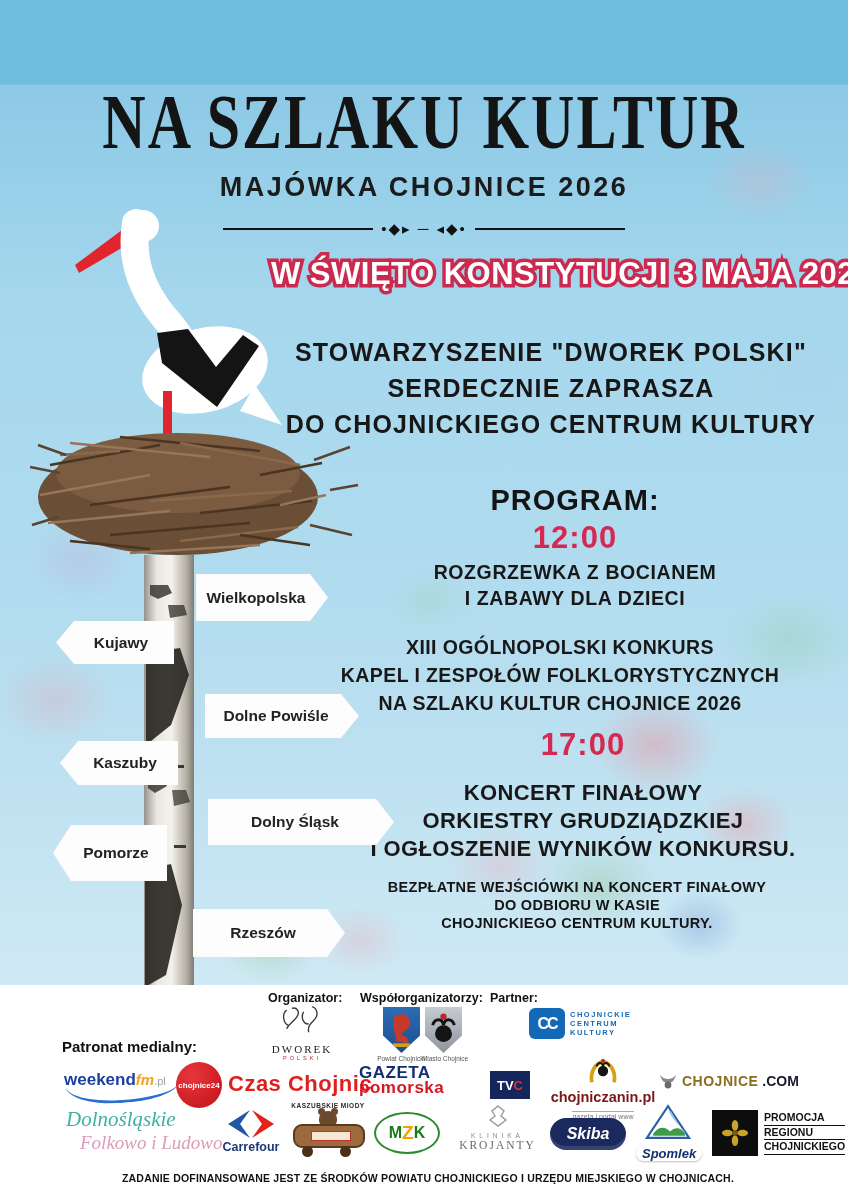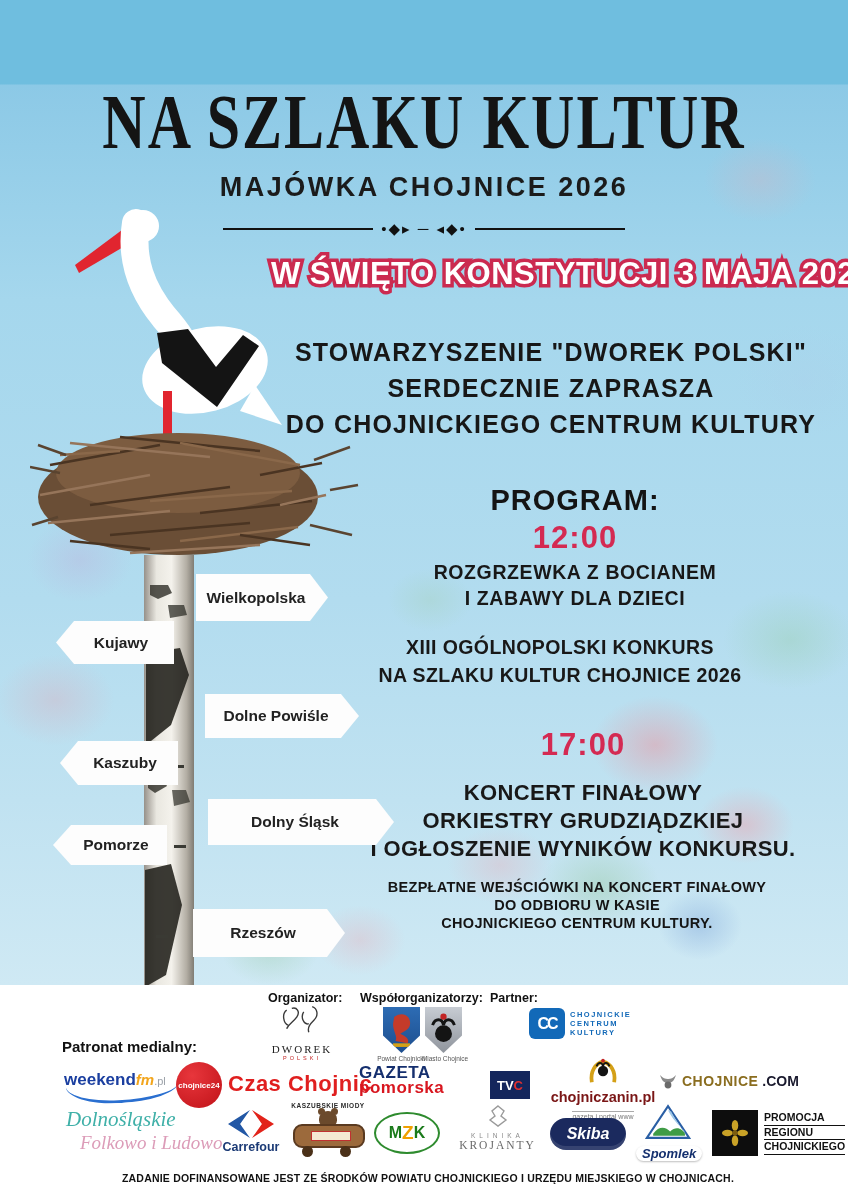--- a/index.html
+++ b/index.html
@@ -149,20 +149,21 @@
   </div>
 
   <div class="abs program-heading">PROGRAM:</div>
   <div class="abs time t1" style="color:#d42a52">12:00</div>
   <div class="abs blk b1">
     <div>ROZGRZEWKA Z BOCIANEM</div>
     <div>I ZABAWY DLA DZIECI</div>
   </div>
   <div class="abs blk b2">
     <div>XIII OGÓLNOPOLSKI KONKURS</div>
+    <div>KAPEL I ZESPOŁÓW FOLKLORYSTYCZNYCH</div>
     <div>NA SZLAKU KULTUR CHOJNICE 2026</div>
   </div>
   <div class="abs time t2" style="color:#d42a52">17:00</div>
   <div class="abs blk b3">
     <div>KONCERT FINAŁOWY</div>
     <div>ORKIESTRY GRUDZIĄDZKIEJ</div>
     <div>I OGŁOSZENIE WYNIKÓW KONKURSU.</div>
   </div>
   <div class="abs note">
     <div>BEZPŁATNE WEJŚCIÓWKI NA KONCERT FINAŁOWY</div>
@@ -245,21 +246,21 @@
     </div>
   <div class="sign right" style="left:185px;top:694px;width:142px;height:44px">
       <span>Dolne Powiśle</span>
     </div>
   <div class="sign left" style="left:60px;top:741px;width:106px;height:44px">
       <span>Kaszuby</span>
     </div>
   <div class="sign right" style="left:188px;top:799px;width:174px;height:46px">
       <span>Dolny Śląsk</span>
     </div>
-  <div class="sign left" style="left:53px;top:825px;width:102px;height:40px">
+  <div class="sign left" style="left:53px;top:825px;width:102px;height:56px">
       <span>Pomorze</span>
     </div>
   <div class="sign right" style="left:173px;top:909px;width:140px;height:48px">
       <span>Rzeszów</span>
     </div>
 
   <div class="abs footer">
     <div class="flabel" style="left:268px;top:6px">Organizator:</div>
     <div class="dworek" style="left:262px;top:20px">
       <svg width="64" height="34" viewBox="0 0 64 40">

